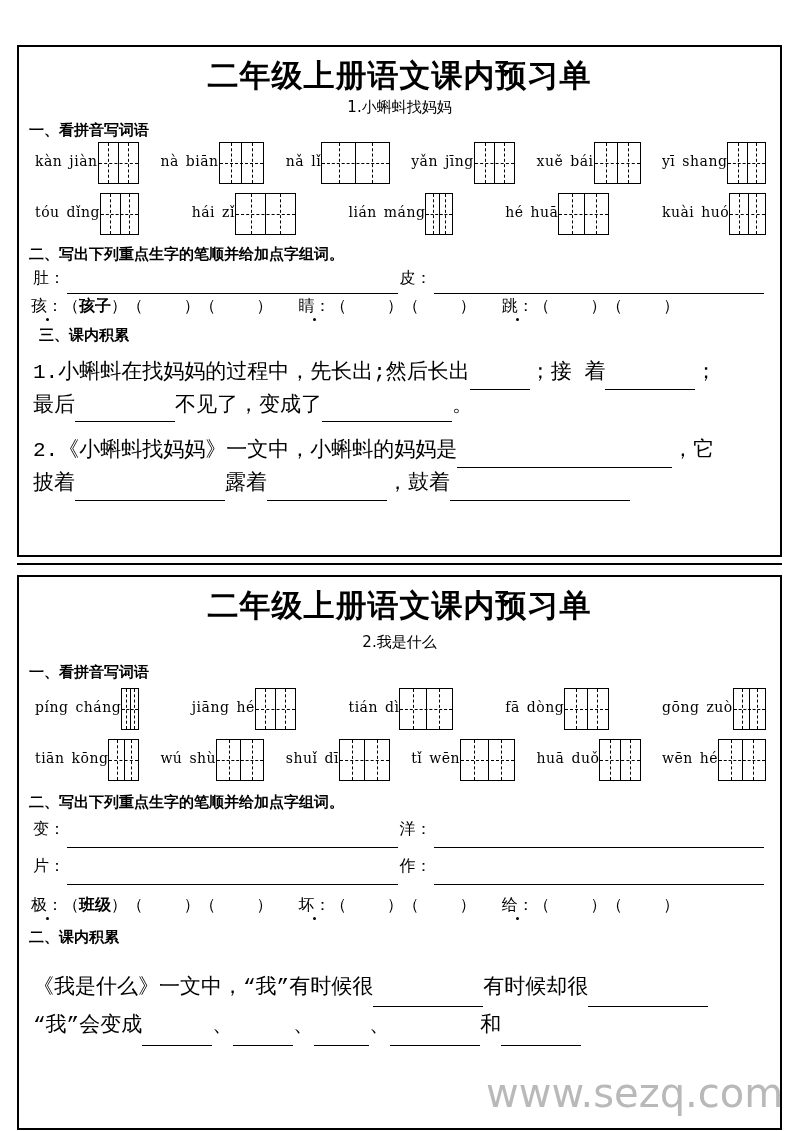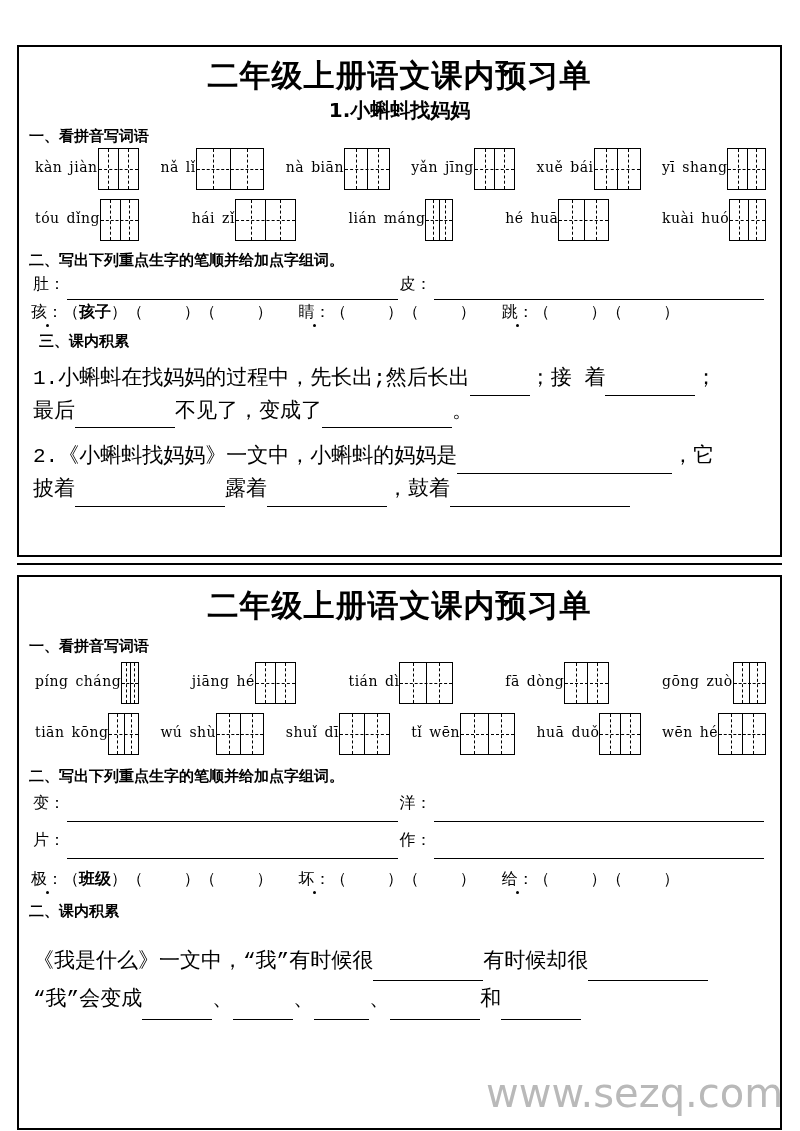--- a/index.html
+++ b/index.html
@@ -57,22 +57,22 @@
     font-weight: bold;
     font-size: 31px;
     letter-spacing: 1px;
     margin: 0;
     padding-top: 9px;
     line-height: 1.25;
   }
   .subtitle {
     text-align: center;
     font-family: "DejaVu Sans", "Liberation Sans", sans-serif;
-    font-weight: bold;
-    font-size: 20px;
+    font-weight: normal;
+    font-size: 15px;
     margin: 0;
     padding-top: 3px;
     line-height: 1.2;
   }
   .sec-head {
     font-family: "DejaVu Sans", "Liberation Sans", sans-serif;
     font-weight: bold;
     font-size: 15px;
     margin: 0;
     padding: 5px 0 0 2px;
@@ -246,30 +246,30 @@
         <div class="word-cell">
           <div class="pinyin"><span class="py">kàn</span><span class="py">jiàn</span></div>
           <div class="tianzige">
               <span class="mid-v"></span>
               <span class="dash-h"></span>
               <span class="dash-v l"></span>
               <span class="dash-v r"></span>
             </div>
         </div>
         <div class="word-cell">
+          <div class="pinyin"><span class="py">nà</span><span class="py">biān</span></div>
+          <div class="tianzige">
+              <span class="mid-v"></span>
+              <span class="dash-h"></span>
+              <span class="dash-v l"></span>
+              <span class="dash-v r"></span>
+            </div>
+        </div>
+        <div class="word-cell">
           <div class="pinyin"><span class="py">nǎ</span><span class="py">lǐ</span></div>
-          <div class="tianzige">
-              <span class="mid-v"></span>
-              <span class="dash-h"></span>
-              <span class="dash-v l"></span>
-              <span class="dash-v r"></span>
-            </div>
-        </div>
-        <div class="word-cell">
-          <div class="pinyin"><span class="py">nà</span><span class="py">biān</span></div>
           <div class="tianzige">
               <span class="mid-v"></span>
               <span class="dash-h"></span>
               <span class="dash-v l"></span>
               <span class="dash-v r"></span>
             </div>
         </div>
         <div class="word-cell">
           <div class="pinyin"><span class="py">yǎn</span><span class="py">jīng</span></div>
           <div class="tianzige">
@@ -387,20 +387,21 @@
         <span>披着</span><span class="u w150"></span><span>露着</span><span class="u w120"></span><span>，鼓着</span><span class="u w180"></span>
       </div>
     </div>
   </div>
 
   <div class="sheet-divider"></div>
 
   <div class="sheet" id="sheet-2">
     <div class="inner">
       <div class="title">二年级上册语文课内预习单</div>
+      <div class="subtitle" style="padding-top:8px;">2.我是什么</div>
       <div class="sec-head" style="padding-top:12px;">一、看拼音写词语</div>
 
       <div class="word-row" style="padding-top:6px;">
         <div class="word-cell">
           <div class="pinyin"><span class="py">píng</span><span class="py">cháng</span></div>
           <div class="tianzige">
               <span class="mid-v"></span>
               <span class="dash-h"></span>
               <span class="dash-v l"></span>
               <span class="dash-v r"></span>

